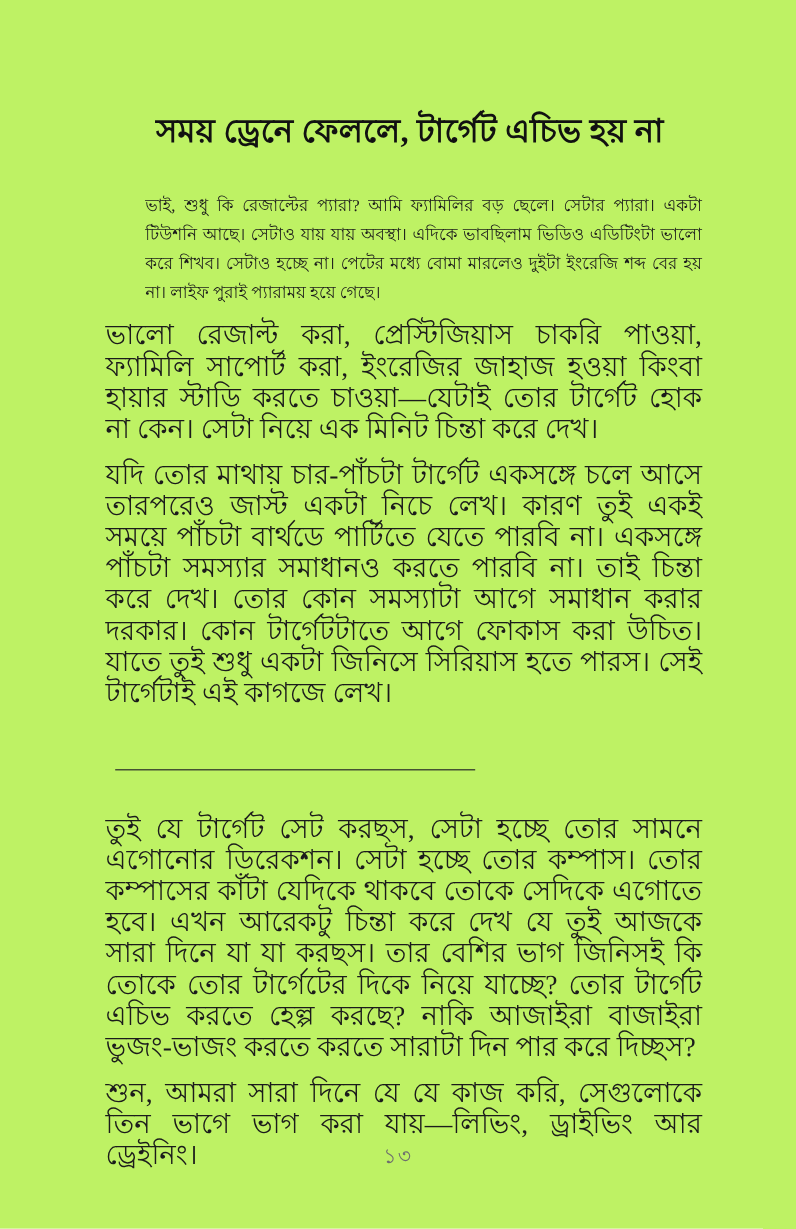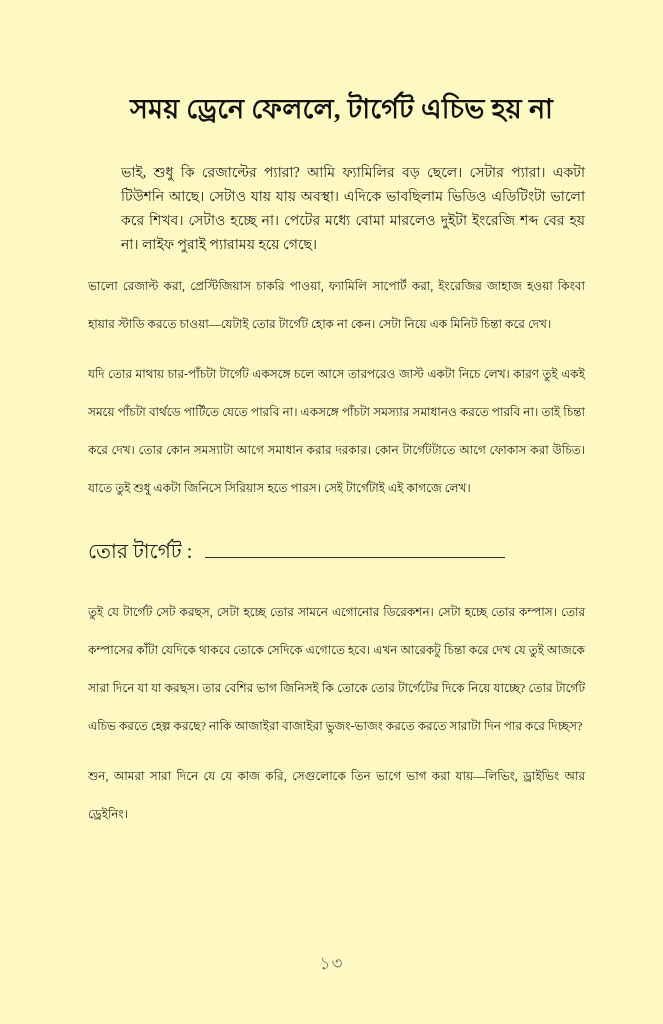--- a/index.html
+++ b/index.html
@@ -11,35 +11,35 @@
     width: 663px;
     height: 1024px;
     overflow: hidden;
   }
   .page {
     position: relative;
     box-sizing: border-box;
     width: 663px;
     height: 1024px;
     padding: 88px 78px 0 88px;
-    background: #fef9c3;
+    background: #bef264;
     font-family: "Liberation Serif", "DejaVu Serif", serif;
     color: #1b1b1b;
   }
   .title {
     font-size: 27px;
     font-weight: bold;
     text-align: center;
     margin: 0 -10px 28px 0;   
     letter-spacing: 0.2px;
     color: #111111;
   }
   .para {
-    font-size: 12px;
-    line-height: 38px;
+    font-size: 23px;
+    line-height: 26px;
     text-align: justify;
     margin: 0 0 12px 0;
   }
   .para.dialogue {
     font-size: 14px;
     line-height: 24px;
     margin-left: 33px;
     margin-bottom: 10px;
   }
   .target-row {
@@ -80,21 +80,20 @@
   <h1 class="title">সময় ড্রেনে ফেললে, টার্গেট এচিভ হয় না</h1>
 
   <p class="para dialogue">ভাই, শুধু কি রেজাল্টের প্যারা? আমি ফ্যামিলির বড় ছেলে। সেটার প্যারা। একটা টিউশনি আছে। সেটাও যায় যায় অবস্থা। এদিকে ভাবছিলাম ভিডিও এডিটিংটা ভালো করে শিখব। সেটাও হচ্ছে না। পেটের মধ্যে বোমা মারলেও দুইটা ইংরেজি শব্দ বের হয় না। লাইফ পুরাই প্যারাময় হয়ে গেছে।</p>
 
 
   <p class="para">ভালো রেজাল্ট করা, প্রেস্টিজিয়াস চাকরি পাওয়া, ফ্যামিলি সাপোর্ট করা, ইংরেজির জাহাজ হওয়া কিংবা হায়ার স্টাডি করতে চাওয়া—যেটাই তোর টার্গেট হোক না কেন। সেটা নিয়ে এক মিনিট চিন্তা করে দেখ।</p>
 
   <p class="para">যদি তোর মাথায় চার-পাঁচটা টার্গেট একসঙ্গে চলে আসে তারপরেও জাস্ট একটা নিচে লেখ। কারণ তুই একই সময়ে পাঁচটা বার্থডে পার্টিতে যেতে পারবি না। একসঙ্গে পাঁচটা সমস্যার সমাধানও করতে পারবি না। তাই চিন্তা করে দেখ। তোর কোন সমস্যাটা আগে সমাধান করার দরকার। কোন টার্গেটটাতে আগে ফোকাস করা উচিত। যাতে তুই শুধু একটা জিনিসে সিরিয়াস হতে পারস। সেই টার্গেটাই এই কাগজে লেখ।</p>
 
   <div class="target-row">
-    <span class="target-label">তোর টার্গেট :</span>
     <span class="target-blank"></span>
   </div>
 
   <p class="para">তুই যে টার্গেট সেট করছস, সেটা হচ্ছে তোর সামনে এগোনোর ডিরেকশন। সেটা হচ্ছে তোর কম্পাস। তোর কম্পাসের কাঁটা যেদিকে থাকবে তোকে সেদিকে এগোতে হবে। এখন আরেকটু চিন্তা করে দেখ যে তুই আজকে সারা দিনে যা যা করছস। তার বেশির ভাগ জিনিসই কি তোকে তোর টার্গেটের দিকে নিয়ে যাচ্ছে? তোর টার্গেট এচিভ করতে হেল্প করছে? নাকি আজাইরা বাজাইরা ভুজং-ভাজং করতে করতে সারাটা দিন পার করে দিচ্ছস?</p>
 
   <p class="para">শুন, আমরা সারা দিনে যে যে কাজ করি, সেগুলোকে তিন ভাগে ভাগ করা যায়—লিভিং, ড্রাইভিং আর ড্রেইনিং।</p>
 
   <div class="footer">
     <span class="page-number">১৩</span>
   </div>

